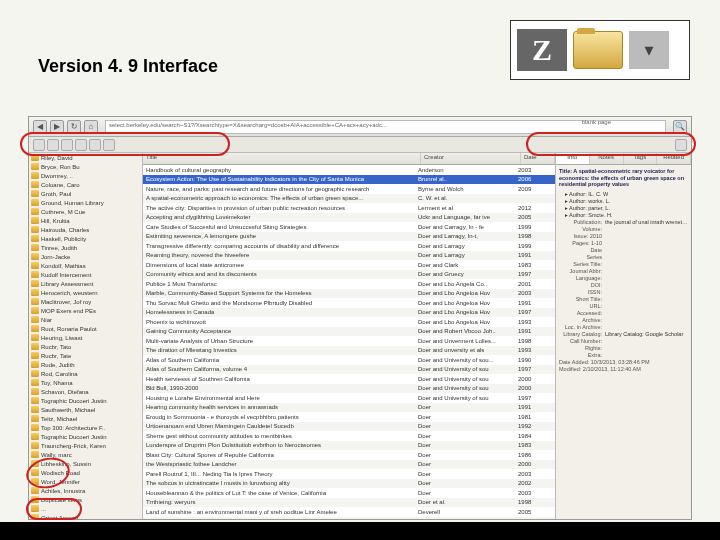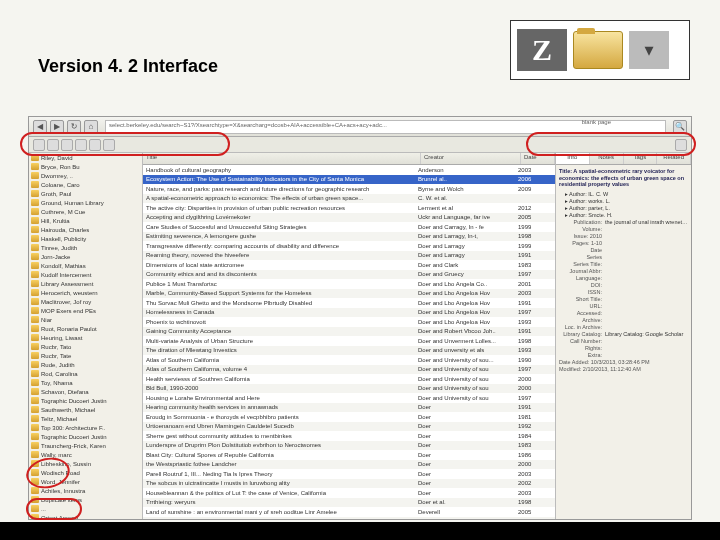--- a/index.html
+++ b/index.html
@@ -46,21 +46,21 @@
 .c1 { top:132px; left:20px; width:210px; height:24px; border-radius:14px; }
 .c2 { top:132px; right:24px; width:170px; height:24px; border-radius:14px; }
 .c3 { top:458px; left:26px; width:44px; height:30px; border-radius:50% 50%; transform:rotate(-12deg); }
 .c4 { top:498px; left:26px; width:56px; height:22px; border-radius:12px; }
 .bottom-mask { position:absolute; bottom:0; left:0; width:720px; height:18px; background:#000; z-index:5; }
 .blank-tab { position:absolute; top:2px; right:80px; font-size:6px; color:#666; }
 </style>
 </head>
 <body>
 
-<div class="title-bar">Version 4. 2 Interface</div>
+<div class="title-bar">Version 4. 9 Interface</div>
 
 <div class="logo-box">
   <div class="logo-z">Z</div>
   <div class="logo-folder"></div>
   <div class="logo-drop">▾</div>
 </div>
 
 <div class="app-window">
   <div class="toolbar">
     <div class="tb-btn">◀</div>

